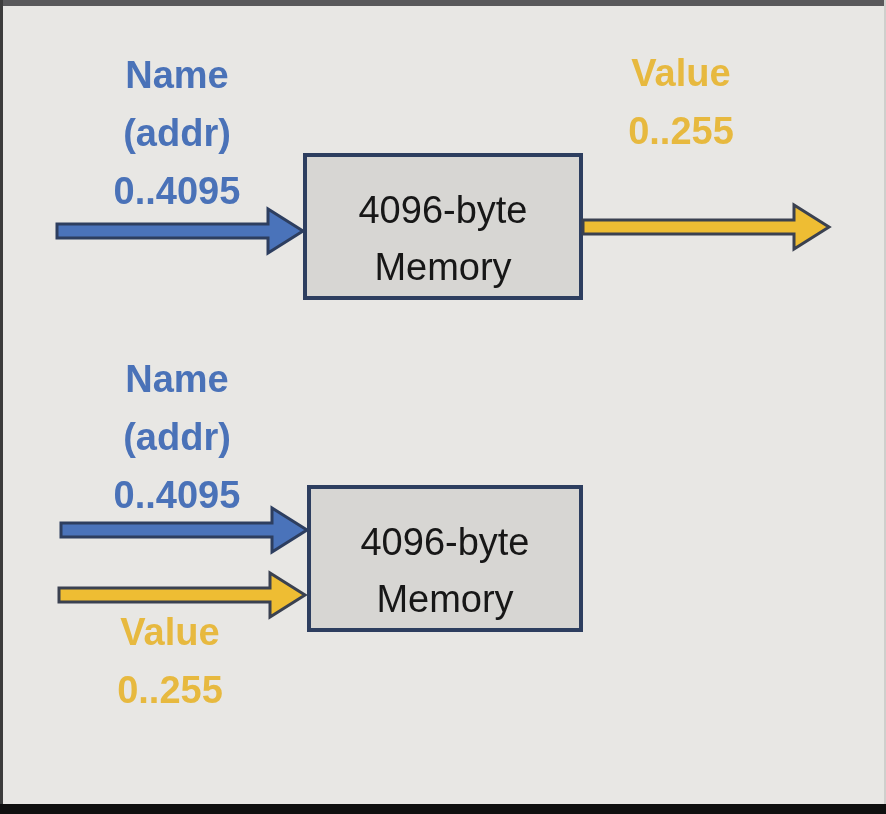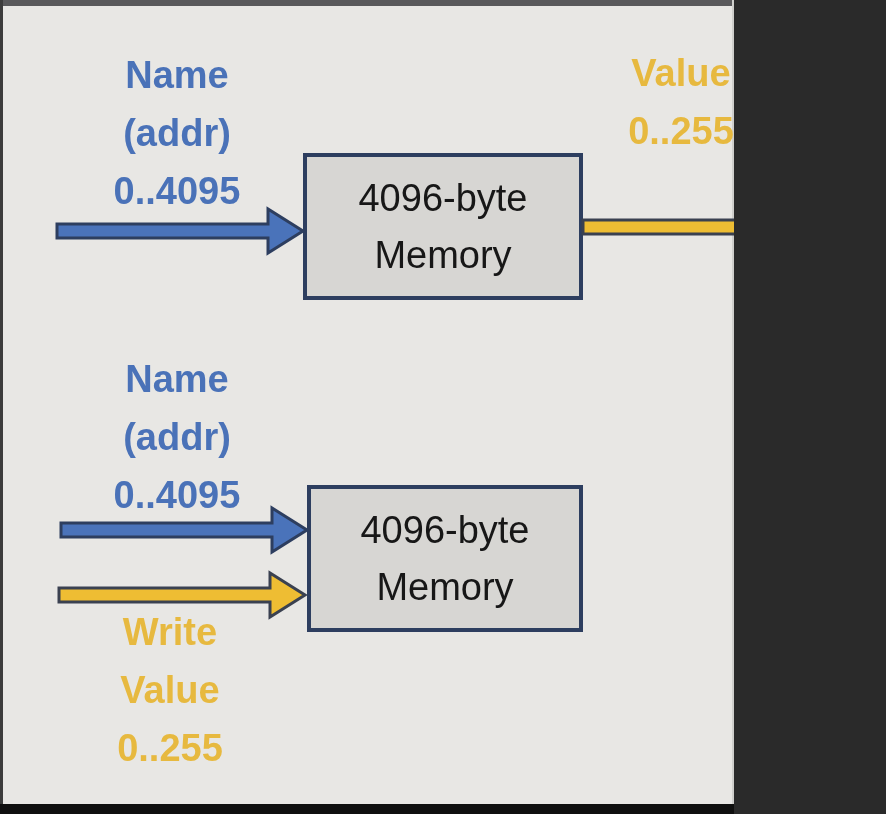--- a/index.html
+++ b/index.html
@@ -2,21 +2,21 @@
 <html style="--c-background: #e8e7e4; --c-blue: #4a72b8; --c-blue-arrow: #4a73ba; --c-gold: #e7b93f; --c-gold-arrow: #eebd33; --c-gold-arrow-outline: #3a4150; --c-navy: #2d3e5f; --c-box-fill: #d7d6d3; --c-box-text: #171717;"><head>
 <meta charset="utf-8">
 <style>
   html, body { margin: 0; padding: 0; }
   body {
     font-family: "Liberation Sans", "DejaVu Sans", sans-serif;
     background: #2a2a2a;
   }
   .stage {
     position: relative;
-    width: 734px;
+    width: 886px;
     height: 814px;
     background: var(--c-background, #e8e7e4);
     overflow: hidden;
   }
   
   .bar-top    { position: absolute; left: 0; top: 0; width: 100%; height: 6px;  background: #59595b; }
   .bar-bottom { position: absolute; left: 0; top: 804px; width: 100%; height: 10px; background: #0f0f0f; }
   .bar-left   { position: absolute; left: 0; top: 0; width: 3px; height: 100%; background: #3c3c3c; }
   .bar-right  { position: absolute; right: 0; top: 0; width: 2px; height: 100%; background: #cfcfcc; }
 
@@ -34,21 +34,21 @@
   .lbl.gold { color: var(--c-gold, #e7b93f); }
 
   .membox {
     position: absolute;
     background: var(--c-box-fill, #d7d6d3);
     border: 4px solid var(--c-navy, #2d3e5f);
     box-sizing: border-box;
     display: flex;
     flex-direction: column;
     align-items: center;
-    justify-content: center;
+    justify-content: flex-end;
     font-size: 38px;
     line-height: 57px;
     color: var(--c-box-text, #171717);
     text-align: center;
   }
   .membox span { display: block; }
 
   .arrow { position: absolute; width: 252px; height: 52px; }
   .arrow polygon { stroke-width: 3px; stroke-linejoin: miter; }
   .arrow.blue polygon { fill: var(--c-blue-arrow, #4a73ba); stroke: var(--c-navy, #2d3e5f); }
@@ -121,20 +121,19 @@
     <svg class="arrow gold write-arrow-value" viewBox="0 0 252 52">
       <polygon points="3,19 214,19 214,4 249,26 214,48 214,33 3,33"></polygon>
     </svg>
 
     <div class="membox write-box">
       <span>4096-byte</span>
       <span>Memory</span>
     </div>
 
     <div class="lbl gold write-output-label">
-      <span>Write</span>
       <span>Value</span>
       <span>0..255</span>
     </div>
 
   </section>
 
 </div>
 
 </body></html>

